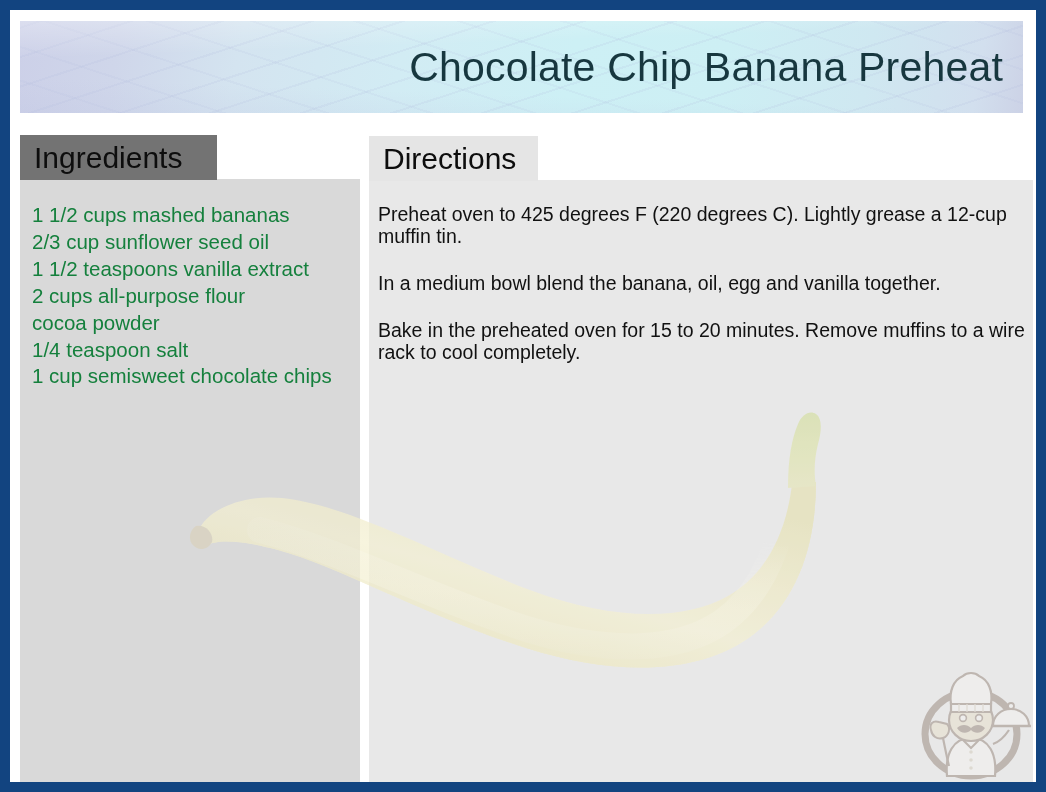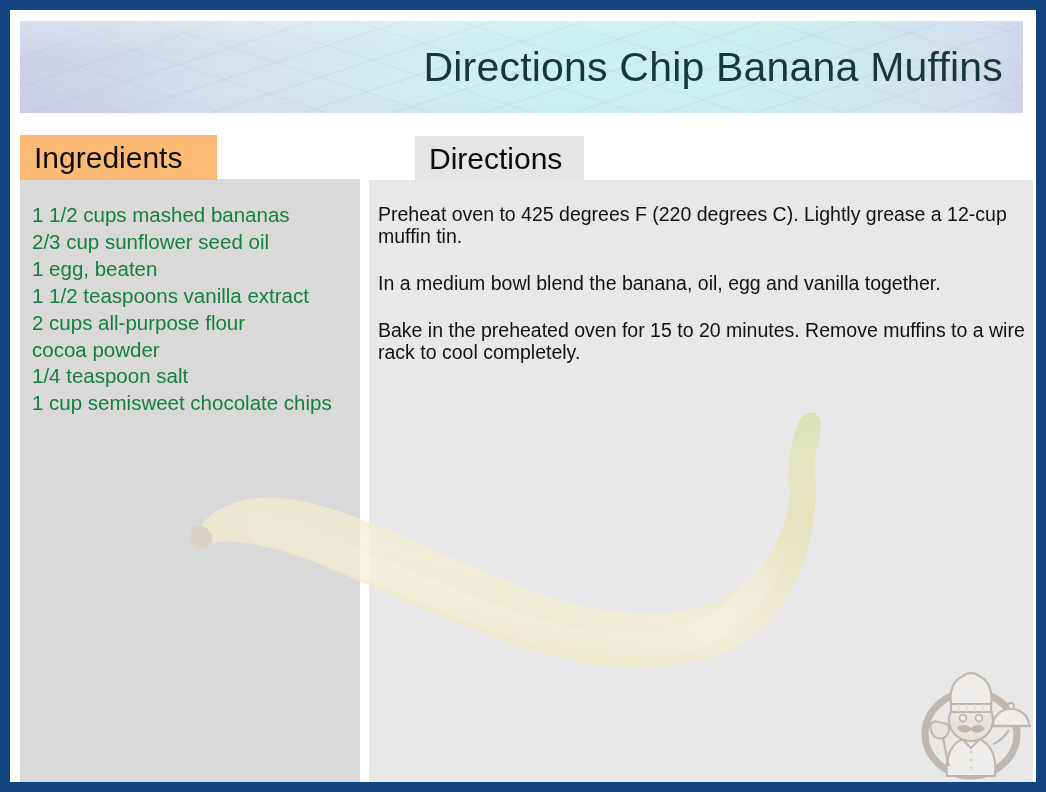--- a/index.html
+++ b/index.html
@@ -77,21 +77,21 @@
     color: #17373f;
     letter-spacing: 0.2px;
     white-space: nowrap;
     z-index: 2;
   }
 
   
   .tab {
     position: absolute;
     height: 45px;
-    background: #fdba74;
+    background: #737373;
     z-index: 3;
   }
   .tab-label {
     position: absolute;
     left: 14px;
     top: 50%;
     transform: translateY(-50%);
     font-size: 30px;
     font-weight: 400;
     color: #0d0d0d;
@@ -100,21 +100,20 @@
   .tab-ingredients {
     left: 10px;
     top: 125px;
     width: 197px;
   }
   .tab-directions {
     left: 359px;
     top: 126px;
     width: 169px;
     background: #e5e5e5;
-    margin-left: 46px;
   }
 
   
   .panel {
     position: absolute;
     z-index: 1;
   }
   .panel-ingredients {
     left: 10px;
     top: 169px;
@@ -186,21 +185,21 @@
     pointer-events: none;
   }
 </style>
 </head>
 <body>
 
 <div class="slide">
   <div class="slide-inner">
 
     <div class="header-banner">
-      <div class="header-title">Directions Chip Banana Muffins</div>
+      <div class="header-title">Chocolate Chip Banana Preheat</div>
     </div>
 
     <div class="panel panel-ingredients"></div>
     <div class="panel panel-directions"></div>
 
     <div class="tab tab-ingredients">
       <span class="tab-label">Ingredients</span>
     </div>
     <div class="tab tab-directions">
       <span class="tab-label">Directions</span>
@@ -257,21 +256,20 @@
         <path d="M 250,520
                  C 330,540 430,592 520,620
                  C 600,644 668,642 712,612
                  C 746,588 766,548 774,504" fill="none" stroke="url(#bananaShine)" stroke-width="26" stroke-linecap="round" opacity="0.6"></path>
       </g>
     </svg>
 
     <div class="ingredients-text">
       <div class="ingredient-line">1 1/2 cups mashed bananas</div>
       <div class="ingredient-line">2/3 cup sunflower seed oil</div>
-      <div class="ingredient-line">1 egg, beaten</div>
       <div class="ingredient-line">1 1/2 teaspoons vanilla extract</div>
       <div class="ingredient-line">2 cups all-purpose flour</div>
       <div class="ingredient-line">cocoa powder</div>
       <div class="ingredient-line">1/4 teaspoon salt</div>
       <div class="ingredient-line">1 cup semisweet chocolate chips</div>
     </div>
 
     <div class="directions-text">
       <p class="direction-para">Preheat oven to 425 degrees F (220 degrees C). Lightly grease a 12-cup muffin tin.</p>
       <p class="direction-para">In a medium bowl blend the banana, oil, egg and vanilla together.</p>

